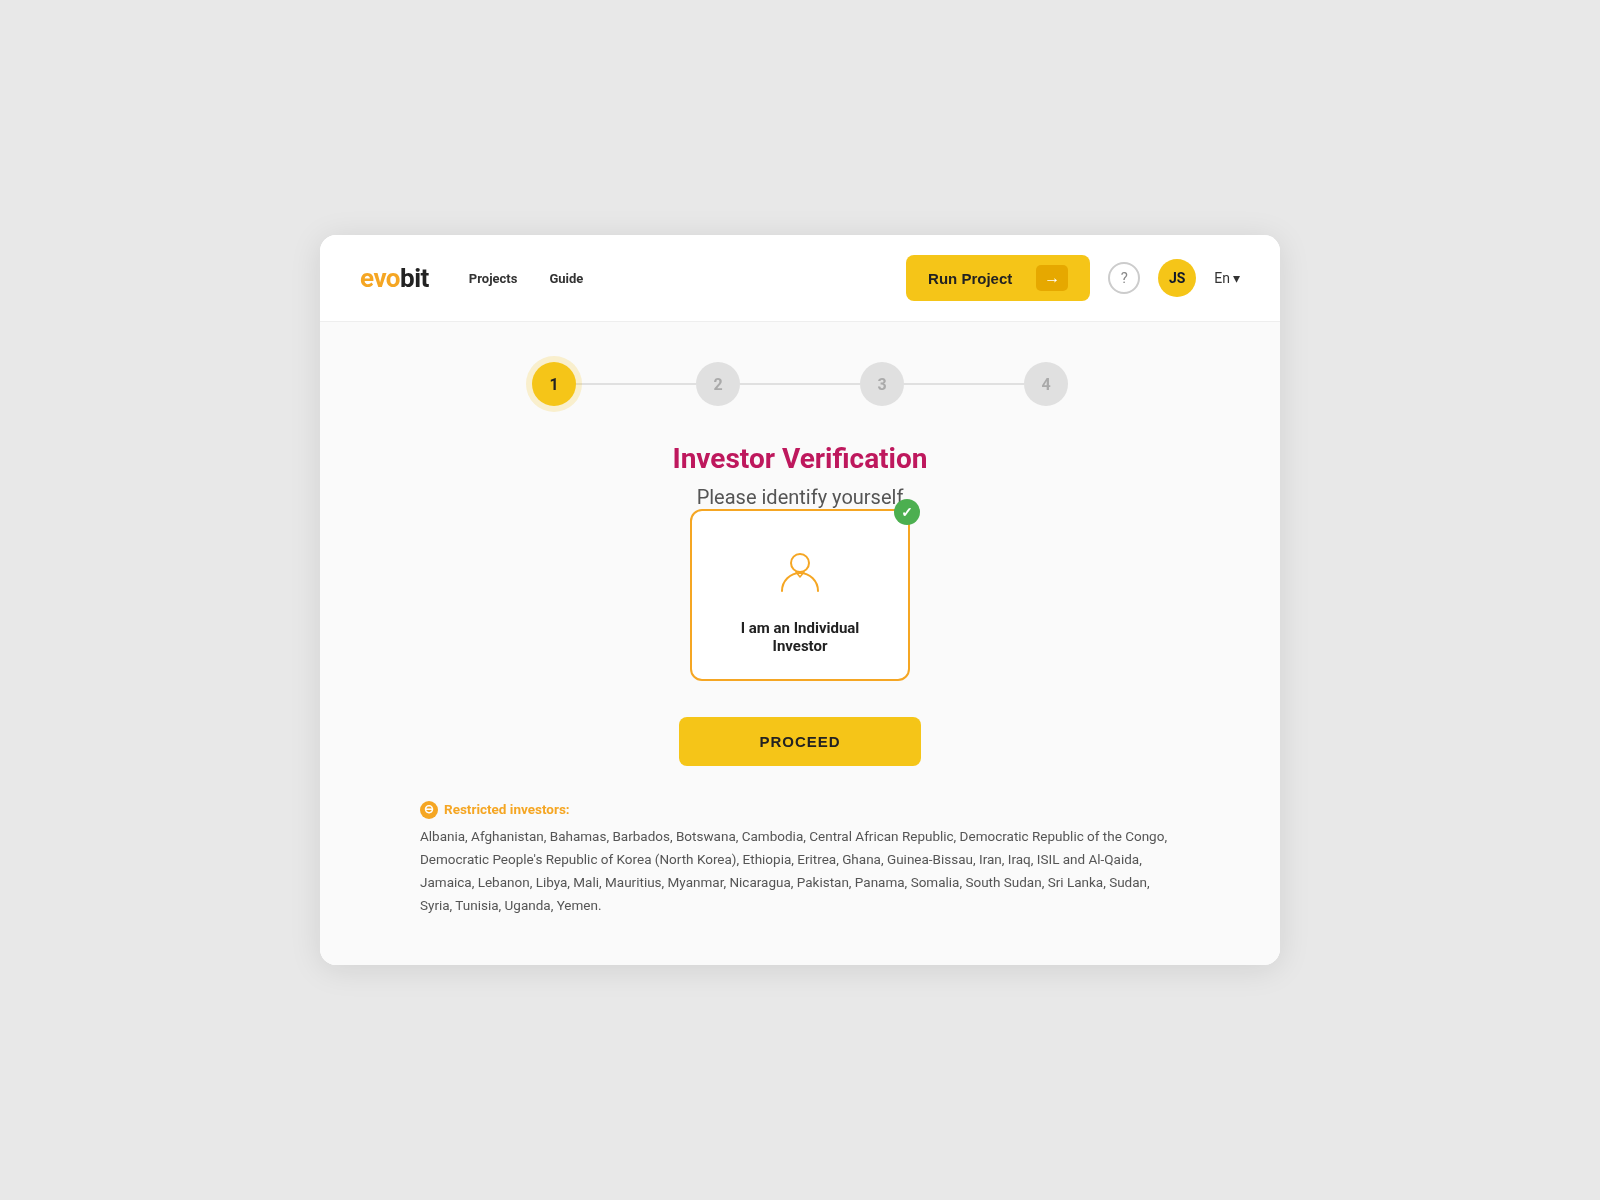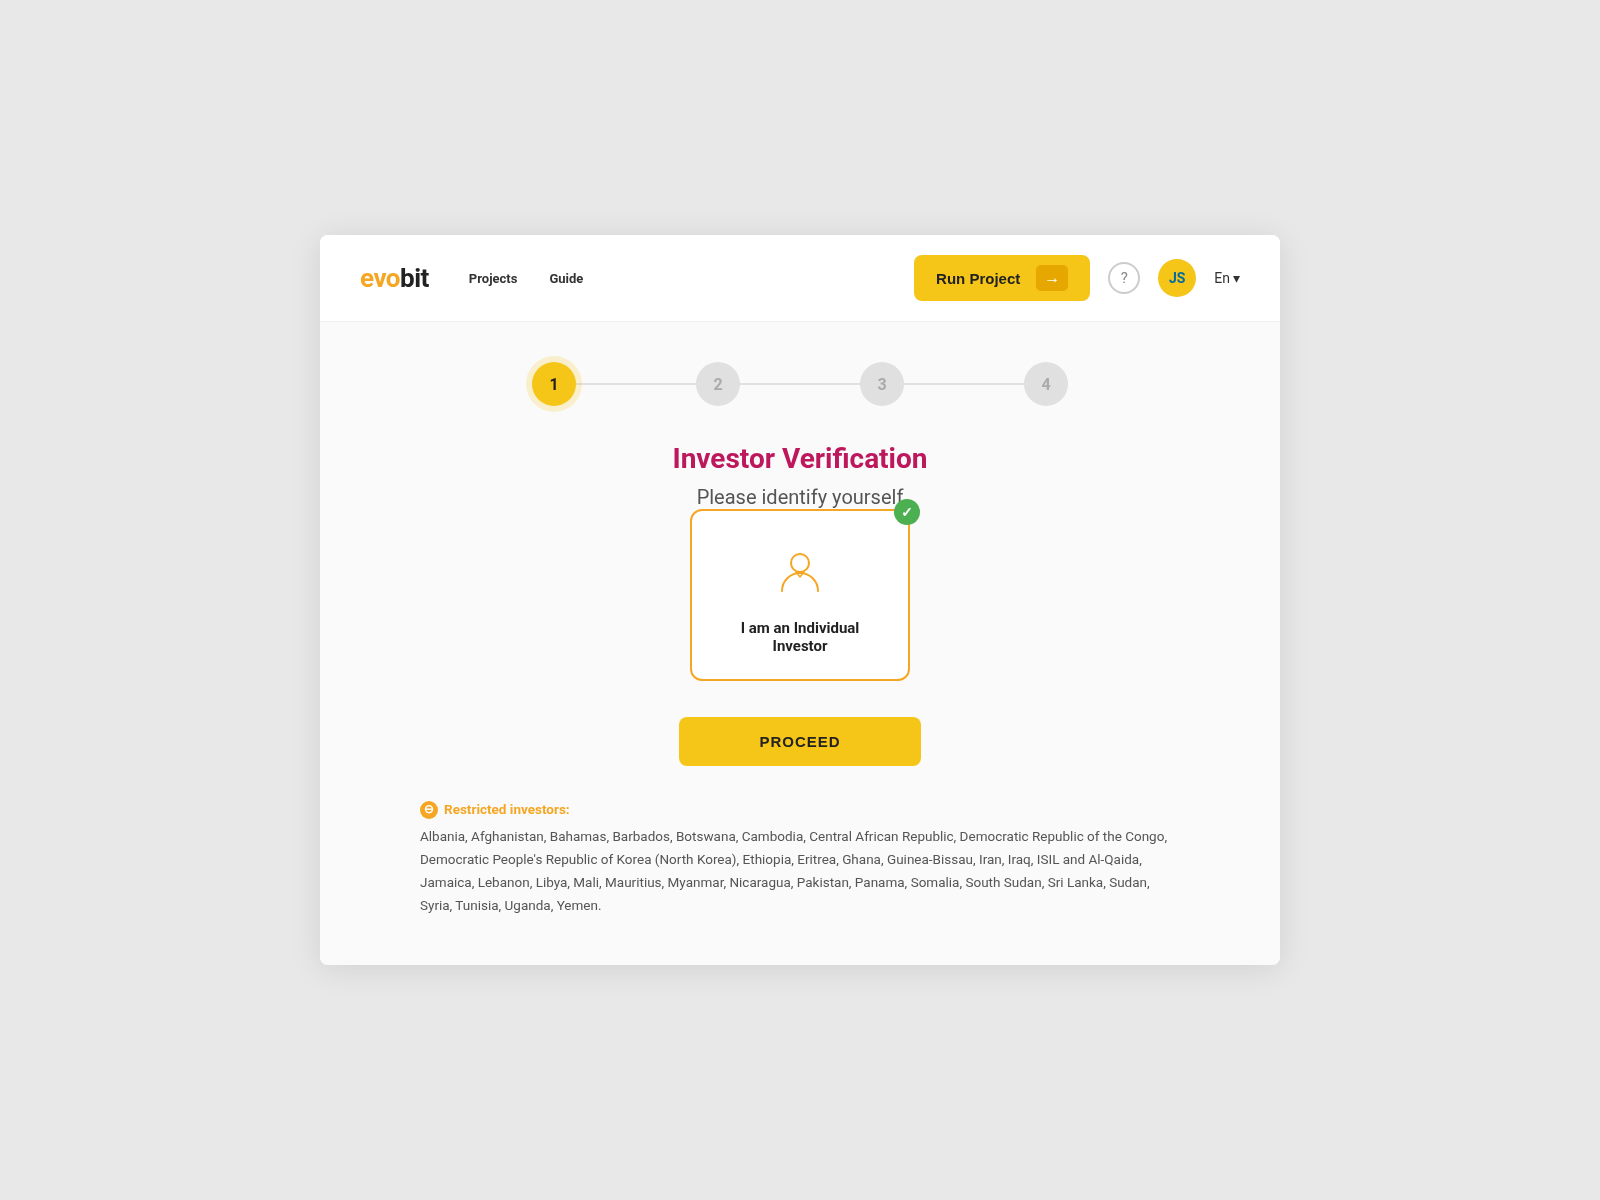--- a/index.html
+++ b/index.html
@@ -7,21 +7,21 @@
       background: #e8e8e8;
       font-family: -apple-system, BlinkMacSystemFont, 'Segoe UI', Roboto, sans-serif;
       display: flex;
       justify-content: center;
       align-items: center;
       min-height: 100vh;
       padding: 40px;
     }
     .app-window {
       background: #fff;
-      border-radius: 8px;
+      border-radius: 16px;
       width: 960px;
       box-shadow: 0 4px 32px rgba(0,0,0,0.10);
       overflow: hidden;
     }
     
     .header {
       display: flex;
       align-items: center;
       padding: 20px 40px;
       border-bottom: 1px solid #eee;
@@ -64,21 +64,21 @@
     .run-project-btn {
       background: #f5c518;
       border: none;
       border-radius: 8px;
       padding: 10px 22px;
       font-size: 15px;
       font-weight: 600;
       cursor: pointer;
       display: flex;
       align-items: center;
-      gap: 16px;
+      gap: 24px;
       color: #222;
     }
     .run-project-btn .arrow {
       background: #e6a800;
       border-radius: 5px;
       padding: 4px 8px;
       font-size: 16px;
       color: #fff;
     }
     .help-icon {
@@ -96,21 +96,21 @@
     .avatar {
       width: 38px;
       height: 38px;
       border-radius: 50%;
       background: #f5c518;
       display: flex;
       align-items: center;
       justify-content: center;
       font-size: 14px;
       font-weight: 700;
-      color: #0369a1;
+      color: #0f172a;
     }
     .lang-selector {
       font-size: 14px;
       color: #333;
       cursor: pointer;
       display: flex;
       align-items: center;
       gap: 3px;
     }
     

